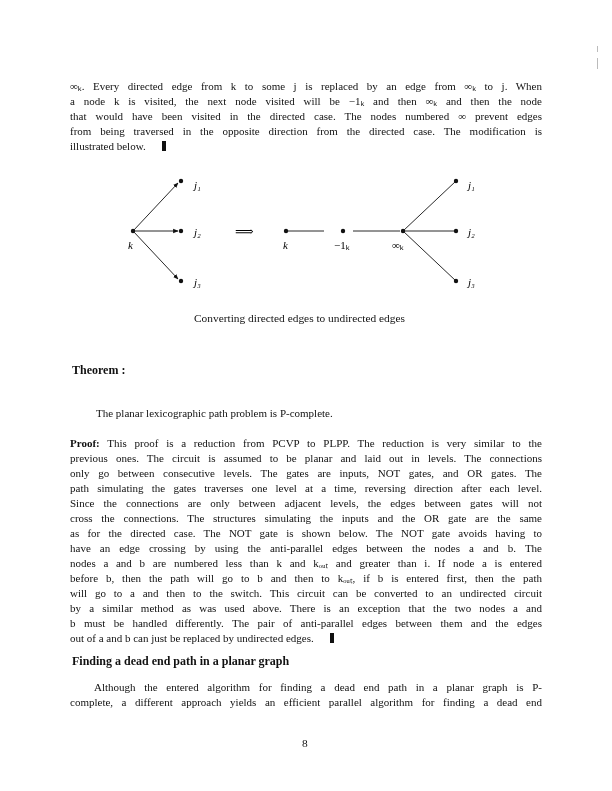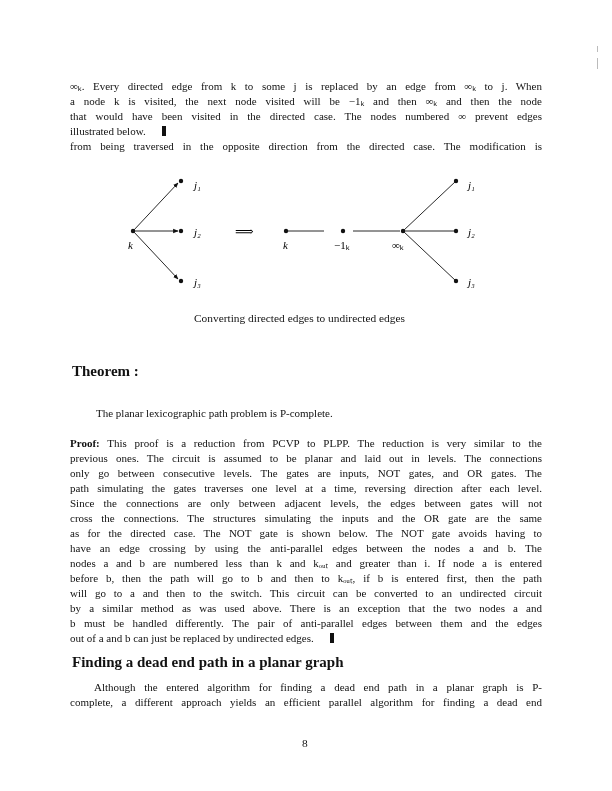--- a/index.html
+++ b/index.html
@@ -1,35 +1,35 @@
 <!DOCTYPE html>
 <html><head>
 <meta charset="utf-8">
 <style>
   html, body { margin: 0; padding: 0; background: #ffffff; }
   body { width: 612px; height: 791px; position: relative; overflow: hidden; color: #111; font-family: "DejaVu Serif", "Liberation Serif", serif; }
   .p { position: absolute; left: 70px; width: 472px; font-family: "Liberation Serif", serif; font-size: 11px; line-height: 15px; text-align: justify; }
   .line { display: block; white-space: nowrap; text-align-last: justify; }
   .line.last { text-align-last: left; }
   .qed { display: inline-block; width: 4px; height: 10px; background: #111; vertical-align: -1px; margin-left: 16px; }
-  .heading { position: absolute; left: 72px; font-family: "Liberation Serif", serif; font-weight: bold; font-size: 15px; }
+  .heading { position: absolute; left: 72px; font-family: "Liberation Serif", serif; font-weight: bold; font-size: 12px; }
   .caption { position: absolute; left: 194px; top: 312px; font-family: "Liberation Serif", serif; font-size: 11.4px; }
   .pagenum { position: absolute; left: 302px; top: 737px; font-family: "Liberation Serif", serif; font-size: 11.4px; }
   svg.fig { position: absolute; left: 0; top: 0; }
   .scanmark { position: absolute; left: 597px; width: 1px; background: #bbb; }
 </style>
 </head>
 <body>
 
 <div class="p" style="top:79px;">
   <span class="line">∞ₖ. Every directed edge from k to some j is replaced by an edge from ∞ₖ to j. When</span>
   <span class="line">a node k is visited, the next node visited will be −1ₖ and then ∞ₖ and then the node</span>
   <span class="line">that would have been visited in the directed case. The nodes numbered ∞ prevent edges</span>
+  <span class="line">from being traversed in the opposite direction from the directed case. The modification is</span>
   <span class="line last"><span>illustrated below.</span><span class="qed"></span></span>
-  <span class="line">from being traversed in the opposite direction from the directed case. The modification is</span>
 </div>
 
 <svg class="fig" width="612" height="300">
   <defs>
     <marker id="arr" viewBox="0 0 10 10" refX="9" refY="5" markerWidth="6" markerHeight="6" orient="auto">
       <path d="M0,1 L10,5 L0,9 z" fill="#111"></path>
     </marker>
   </defs>
 
   <g>

